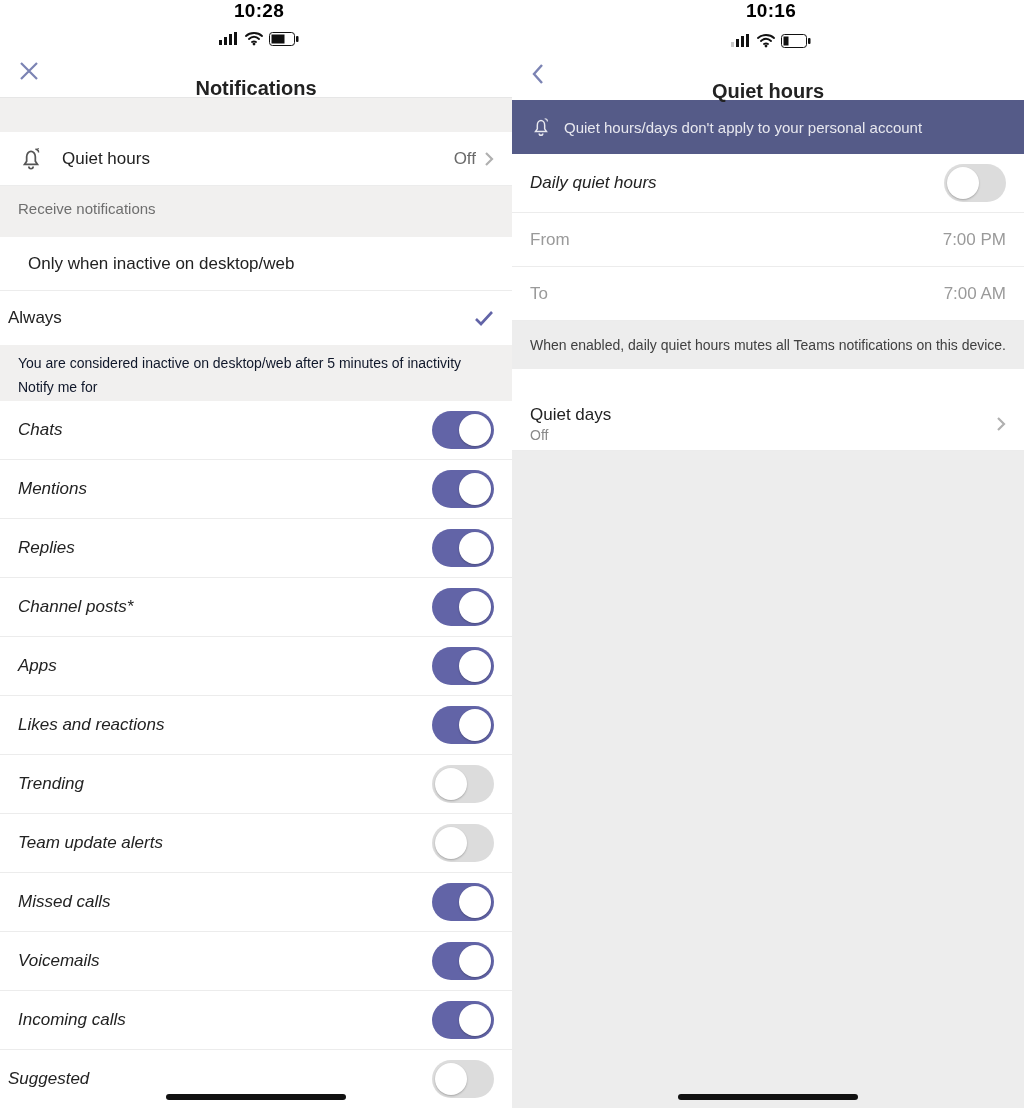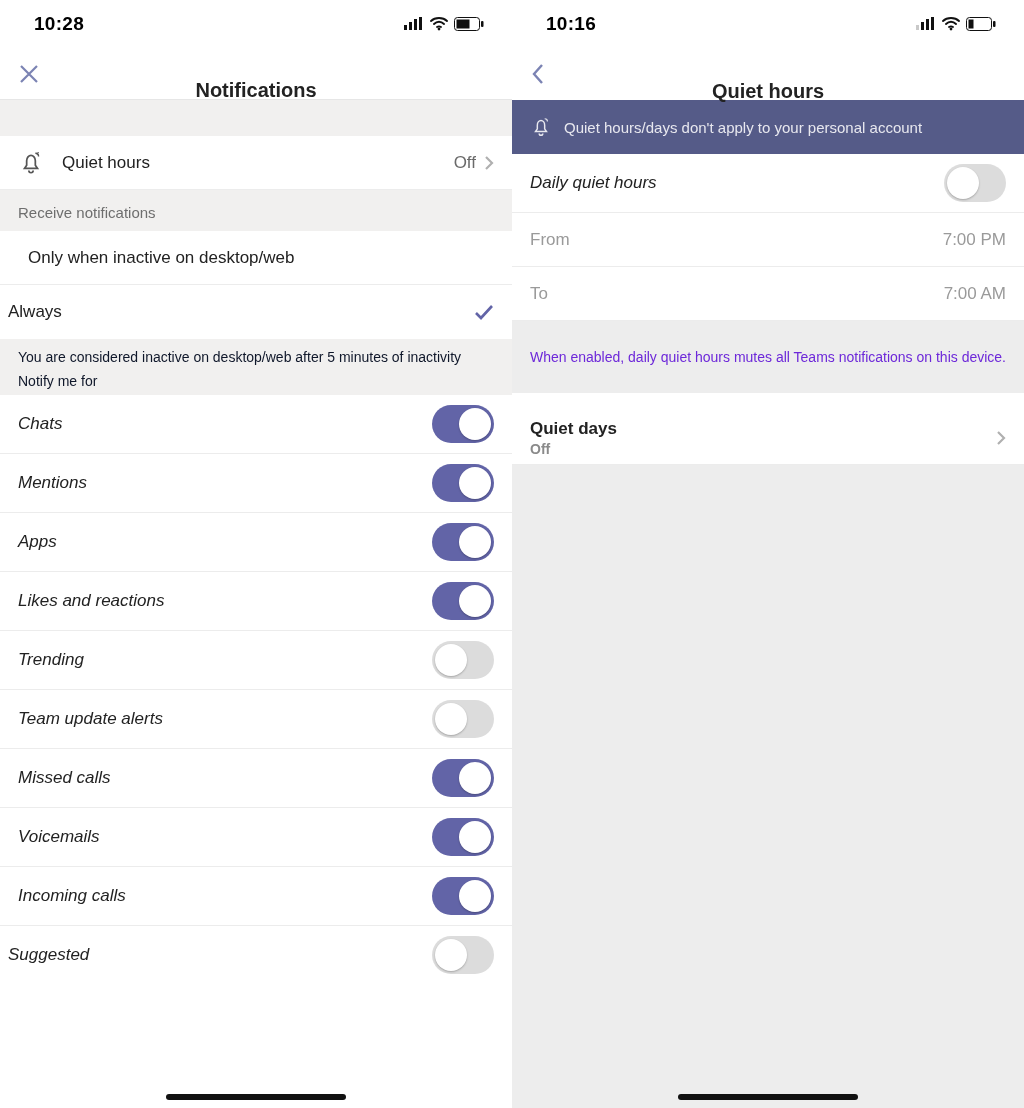--- a/index.html
+++ b/index.html
@@ -17,20 +17,21 @@
     display:flex; flex-direction:column;
   }
   
   .statusbar {
     height:48px;
     display:flex; align-items:center; justify-content:space-between;
     padding:0 28px 0 34px;
     font-weight:600;
     font-size:19px;
     letter-spacing:0.3px;
+    flex-direction:column;
   }
   .status-icons { display:flex; align-items:center; gap:6px; }
   
   .navbar {
     height:52px;
     display:flex; align-items:center; justify-content:center;
     position:relative;
     border-bottom:1px solid #e6e6e6;
   }
   .nav-title { font-size:20px; font-weight:600; color:#222;margin-top:34px; }
@@ -51,21 +52,21 @@
     font-size:17px;
     color:#222;
   }
   .row:last-child { border-bottom:none;padding-left:8px; }
   .row .spacer { flex:1; }
   .row .value { color:#6a6a6a; margin-right:8px; }
   .chevron-right { width:10px; height:16px; stroke:#b0b0b0; stroke-width:2.2; fill:none; }
   .checkmark { width:20px; height:16px; stroke:#6264A7; stroke-width:2.6; fill:none; }
   .section-caption {
     background:#f1f0ef;
-    padding:14px 18px 10px 18px;
+    padding:14px 18px 20px 18px;
     font-size:15px; color:#6e6e6e;
   }
   .helper-text {
     background:#f1f0ef;
     padding:10px 18px 6px 18px;
     font-size:14px; color:#0f172a;
   }
   
   .toggle {
     width:62px; height:38px; border-radius:19px;
@@ -90,22 +91,22 @@
     gap:12px;
   }
   .bell-icon { width:22px; height:22px; stroke:currentColor; stroke-width:1.6; fill:none; flex-shrink:0;}
   
   .row.disabled { color:#9a9a9a; }
   .row .subtitle { font-size:14px; color:#8a8a8a; margin-top:2px; }
   .row .col { display:flex; flex-direction:column; }
   .phone.right .content-bg { background:#ededed; flex:1; }
   .helper-text2 {
     background:#ededed;
-    padding:28px 18px;
-    font-size:14px; color:#6d28d9;
+    padding:16px 18px;
+    font-size:14px; color:#404040;
   }
   .home-indicator {
     position:absolute; bottom:8px; left:50%; transform:translateX(-50%);
     width:180px; height:6px; border-radius:3px; background:#111;
   }
   .toggle-row { padding:10px 18px;font-style:italic; }
   .quiet-bell { width:26px; height:26px; stroke:#555; stroke-width:1.6; fill:none; margin-right:18px; flex-shrink:0;}
 </style>
 </head>
 <body>
@@ -187,20 +188,34 @@
         </div>
       </div>
       <div class="row toggle-row">
         <span>Mentions</span>
         <span class="spacer"></span>
         <div class="toggle on">
           <div class="knob"></div>
         </div>
       </div>
       <div class="row toggle-row">
+        <span>Replies</span>
+        <span class="spacer"></span>
+        <div class="toggle on">
+          <div class="knob"></div>
+        </div>
+      </div>
+      <div class="row toggle-row">
+        <span>Channel posts*</span>
+        <span class="spacer"></span>
+        <div class="toggle on">
+          <div class="knob"></div>
+        </div>
+      </div>
+      <div class="row toggle-row">
         <span>Apps</span>
         <span class="spacer"></span>
         <div class="toggle on">
           <div class="knob"></div>
         </div>
       </div>
       <div class="row toggle-row">
         <span>Likes and reactions</span>
         <span class="spacer"></span>
         <div class="toggle on">
@@ -309,21 +324,21 @@
     <span>7:00 PM</span>
   </div>
   <div class="row disabled">
     <span>To</span>
     <span class="spacer"></span>
     <span>7:00 AM</span>
   </div>
 
   <div class="helper-text2">When enabled, daily quiet hours mutes all Teams notifications on this device.</div>
 
-  <div class="row" style="margin-top:18px;font-weight:bold;">
+  <div class="row" style="margin-top:28px;">
     <div class="col">
       <span>Quiet days</span>
       <span class="subtitle">Off</span>
     </div>
     <span class="spacer"></span>
     <svg class="chevron-right" viewBox="0 0 10 16">
         <path d="M2 2 L8 8 L2 14"></path>
       </svg>
   </div>
 

